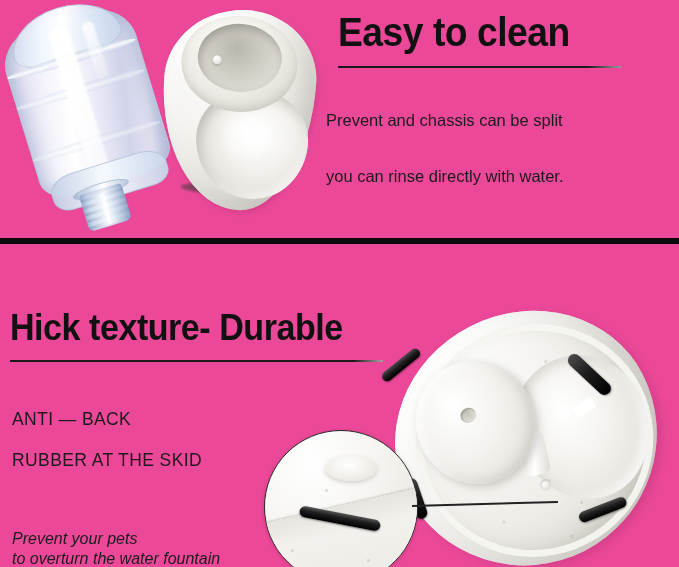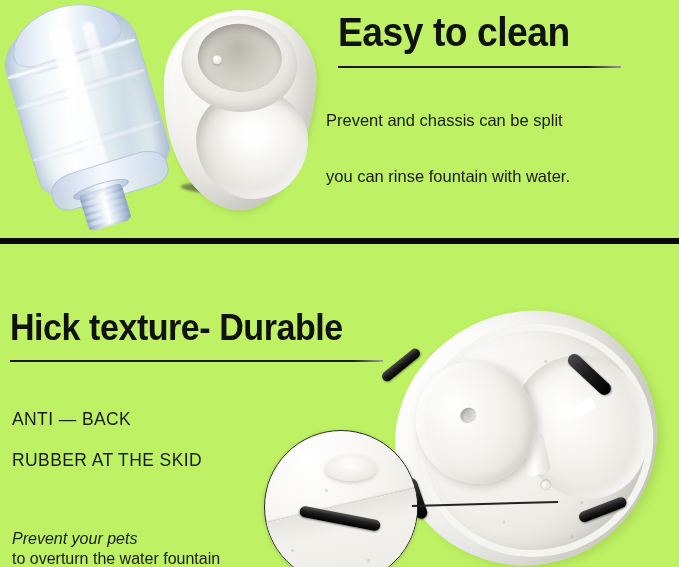--- a/index.html
+++ b/index.html
@@ -8,21 +8,21 @@
     background: #ffffff;
   }
   body {
     font-family: "Liberation Sans", sans-serif;
     -webkit-font-smoothing: antialiased;
   }
   #page {
     position: relative;
     width: 679px;
     height: 567px;
-    background: #bef264;
+    background: #ec4899;
     overflow: hidden;
   }
 
   
   #section-top {
     position: absolute;
     left: 0; top: 0;
     width: 679px; height: 240px;
   }
 
@@ -308,20 +308,21 @@
     color: #1b1b1b;
     white-space: nowrap;
     font-style: italic;
   }
   .body-2d {
     position: absolute;
     left: 12px; top: 270px;
     font-size: 16px;
     color: #1b1b1b;
     white-space: nowrap;
+    font-style: italic;
   }
 
   
   #underside-photo {
     position: absolute;
     left: 380px; top: 4px;
     width: 299px; height: 315px;
   }
   .under-wrap {
     position: absolute;
@@ -511,21 +512,21 @@
         <div class="chassis-well-outer"></div>
         <div class="chassis-well-inner"></div>
         <div class="well-nub"></div>
       </div>
 
     </div>
 
     <div class="head-1">Easy to clean</div>
     <div class="rule-1"></div>
     <div class="body-1a">Prevent and chassis can be split</div>
-    <div class="body-1b">you can rinse fountain with water.</div>
+    <div class="body-1b">you can rinse directly with water.</div>
   </div>
 
   <div id="divider"></div>
 
   <div id="section-bottom">
 
     <div class="head-2">Hick texture- Durable</div>
     <div class="rule-2"></div>
 
     <div class="body-2a">ANTI — BACK</div>

